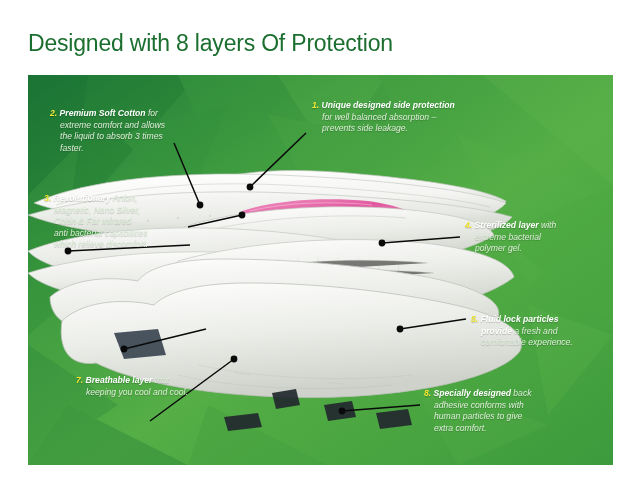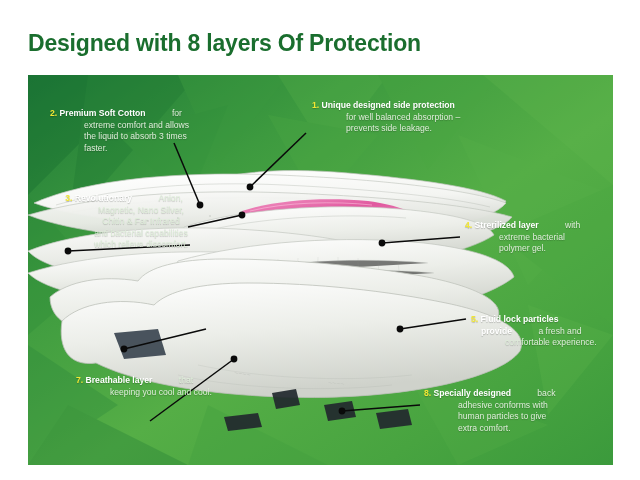--- a/index.html
+++ b/index.html
@@ -13,21 +13,21 @@
     font-family: "Liberation Sans", sans-serif;
     overflow: hidden;
     position: relative;
   }
 
   #page-title {
     position: absolute;
     left: 28px;
     top: 30px;
     font-size: 23px;
-    font-weight: bold;
+    font-weight: normal;
     color: #1a6e2e;
     letter-spacing: -0.2px;
     white-space: nowrap;
   }
 
   
   #panel {
     position: absolute;
     left: 28px;
     top: 75px;
@@ -45,40 +45,41 @@
     width: 585px; height: 390px;
   }
 
   
   .callout {
     position: absolute;
     font-size: 8.6px;
     line-height: 11.6px;
     color: #e4f0df;
     text-shadow: 0 1px 1px rgba(0,0,0,.22);
+    font-style: italic;
   }
   .callout .num {
     color: #f2e733;
     font-weight: bold;
   }
   .callout .lead {
     color: #ffffff;
     font-weight: bold;
   }
-  .callout .rest { color: #dfeeda; margin-left: 24px; }
+  .callout .rest { color: #dfeeda; }
   .callout.indent .l2,
   .callout.indent .l3,
   .callout.indent .l4,
   .callout.indent .l5,
   .callout.indent .l6 { display:block; padding-left: 10px; }
   .callout .l1 { display:block; }
 
   #c1 { left: 284px; top: 25px;  width: 200px; }
   #c2 { left: 22px;  top: 33px;  width: 165px; }
-  #c3 { left: 16px;  top: 118px; width: 160px; text-align: center; }
+  #c3 { left: 16px;  top: 118px; width: 160px; }
   #c4 { left: 437px; top: 145px; width: 150px; }
   #c5 { left: 443px; top: 239px; width: 148px; }
   #c6 { left: 22px;  top: 243px; width: 160px; }
   #c7 { left: 48px;  top: 300px; width: 175px; }
   #c8 { left: 396px; top: 313px; width: 160px; }
 </style>
 </head>
 <body>
 
 <div id="page-title">Designed with 8 layers Of Protection</div>

